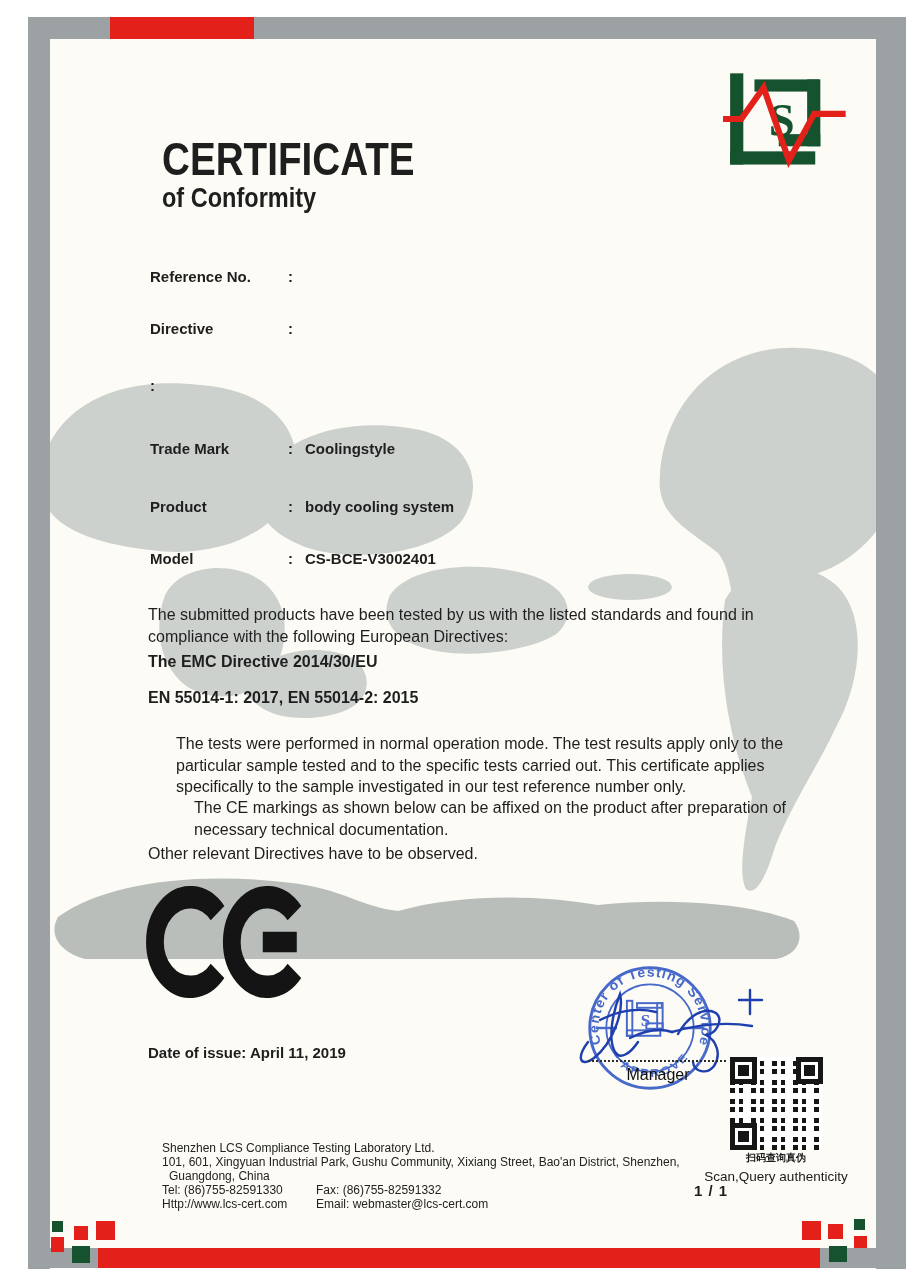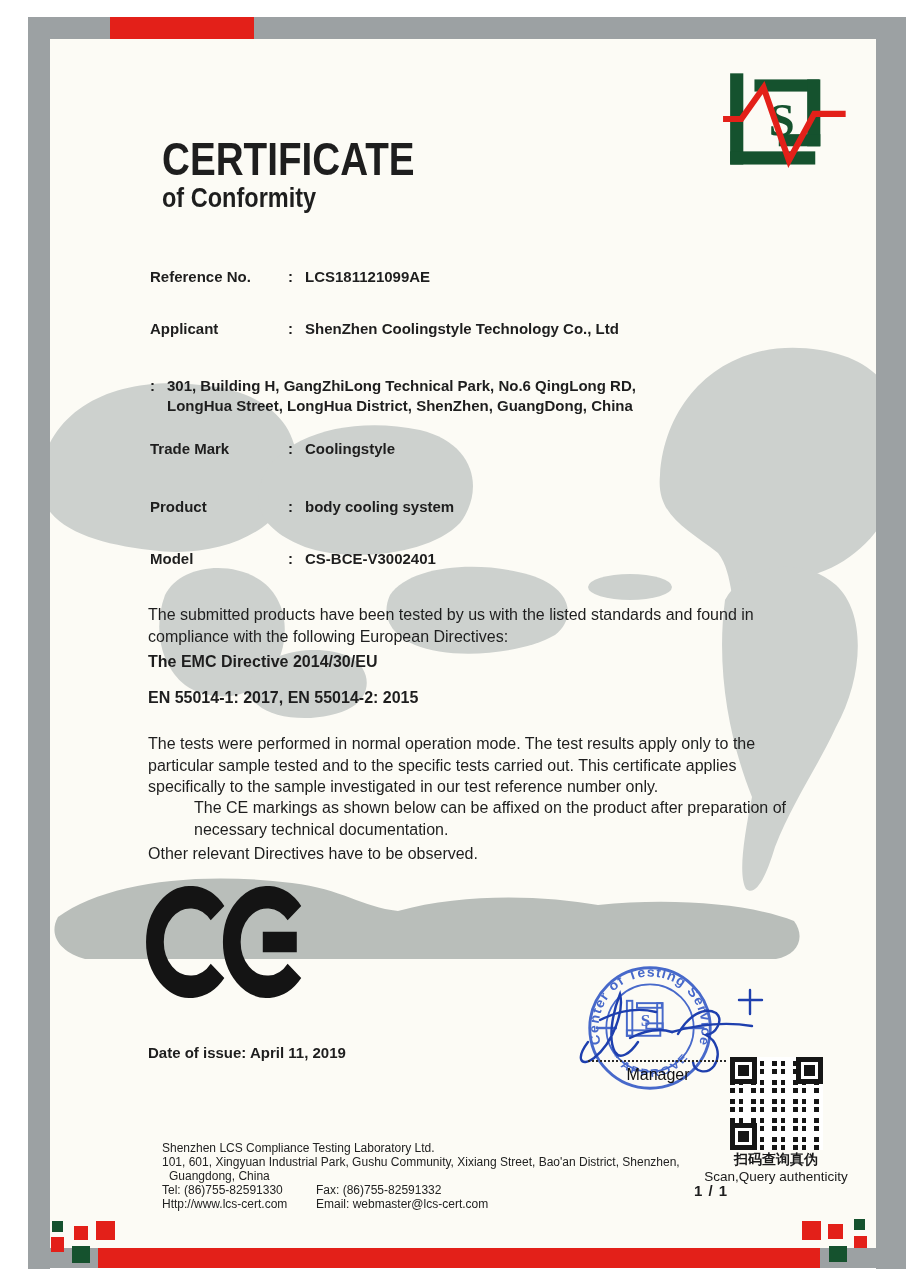--- a/index.html
+++ b/index.html
@@ -91,51 +91,48 @@
     <text x="48" y="62" font-family="Liberation Serif,serif" font-weight="bold" font-size="46" fill="#15522e">S</text>
     <polyline points="3,45 21,45 43,14 68,86 93,40 124,40" fill="none" stroke="#e32019" stroke-width="6" stroke-linejoin="miter"></polyline>
   </svg>
 
   <div class="abs title t1" style="left:162px;top:136px;">CERTIFICATE</div>
   <div class="abs title t2" style="left:162px;top:183px;">of Conformity</div>
 
   <div class="frow" style="top:267px;">
     <div class="flabel">Reference No.</div>
     <div class="fcolon">:</div>
-    <div class="fvalue">LCS181121099AE</div>
   </div>
   <div class="frow" style="top:319px;">
-    <div class="flabel">Applicant</div>
-    <div class="fcolon">:</div>
-    <div class="fvalue">ShenZhen Coolingstyle Technology Co., Ltd</div>
+    <div class="flabel">Directive</div>
+    <div class="fcolon">:</div>
   </div>
   <div class="frow" style="top:376px;">
     <div class="fcolon">:</div>
-    <div class="fvalue">301, Building H, GangZhiLong Technical Park, No.6 QingLong RD, LongHua Street, LongHua District, ShenZhen, GuangDong, China</div>
   </div>
   <div class="frow" style="top:439px;">
     <div class="flabel">Trade Mark</div>
     <div class="fcolon">:</div>
     <div class="fvalue">Coolingstyle</div>
   </div>
   <div class="frow" style="top:497px;">
     <div class="flabel">Product</div>
     <div class="fcolon">:</div>
     <div class="fvalue">body cooling system</div>
   </div>
   <div class="frow" style="top:549px;">
     <div class="flabel">Model</div>
     <div class="fcolon">:</div>
     <div class="fvalue">CS-BCE-V3002401</div>
   </div>
 
   <div class="para" style="top:604px;">The submitted products have been tested by us with the listed standards and found in compliance with the following European Directives:</div>
   <div class="para bold" style="top:651px;">The EMC Directive 2014/30/EU</div>
   <div class="para bold" style="top:687px;">EN 55014-1: 2017, EN 55014-2: 2015</div>
-  <div class="para" style="top:733px;">The tests were performed in normal operation mode. The test results apply only to the particular sample tested and to the specific tests carried out. This certificate applies specifically to the sample investigated in our test reference number only.</div>
+  <div class="para" style="top:733px;margin-left:28px;">The tests were performed in normal operation mode. The test results apply only to the particular sample tested and to the specific tests carried out. This certificate applies specifically to the sample investigated in our test reference number only.</div>
   <div class="para" style="top:797px;margin-left:46px;">The CE markings as shown below can be affixed on the product after preparation of necessary technical documentation.</div>
   <div class="para" style="top:843px;">Other relevant Directives have to be observed.</div>
 
   <svg class="abs" style="left:146px;top:886px;" width="170" height="112" viewBox="0 0 230 120" preserveAspectRatio="none">
     <path d="M 96.8 29.1 A 48 48 0 1 0 96.8 90.9" fill="none" stroke="#141414" stroke-width="24"></path>
     <path d="M 200.8 29.1 A 48 48 0 1 0 200.8 90.9" fill="none" stroke="#141414" stroke-width="24"></path>
     <path d="M 158 60 L 204 60" fill="none" stroke="#141414" stroke-width="22"></path>
   </svg>
 
   <div class="abs bold" style="left:148px;top:1044px;font-size:15px;">Date of issue: April 11, 2019</div>
@@ -178,21 +175,21 @@
 
   <div class="dotline" style="left:588px;top:1060px;width:138px;"></div>
   <div class="manager" style="left:610px;top:1066px;width:96px;">Manager</div>
 
   <div class="qr" style="left:730px;top:1057px;width:93px;height:93px;">
     <span class="px"></span>
     <span class="qf" style="left:0;top:0;"></span>
     <span class="qf" style="left:66px;top:0;"></span>
     <span class="qf" style="left:0;top:66px;"></span>
   </div>
-  <div class="qcap bold" style="left:708px;top:1151px;width:136px;font-size:14px;">扫码查询真伪</div>
+  <div class="qcap bold" style="left:708px;top:1151px;width:136px;font-size:10px;">扫码查询真伪</div>
   <div class="qcap" style="left:696px;top:1169px;width:160px;font-size:13.5px;">Scan,Query authenticity</div>
 
   <div class="pagenum" style="left:694px;top:1182px;">1 / 1</div>
 
   <div class="foot" style="left:162px;top:1141px;">Shenzhen LCS Compliance Testing Laboratory Ltd.</div>
   <div class="foot" style="left:162px;top:1155px;">101, 601, Xingyuan Industrial Park, Gushu Community, Xixiang Street, Bao'an District, Shenzhen,</div>
   <div class="foot" style="left:162px;top:1169px;margin-left:7px;">Guangdong, China</div>
   <div class="foot" style="left:162px;top:1183px;">Tel: (86)755-82591330</div>
   <div class="foot" style="left:316px;top:1183px;">Fax: (86)755-82591332</div>
   <div class="foot" style="left:162px;top:1197px;">Http://www.lcs-cert.com</div>

